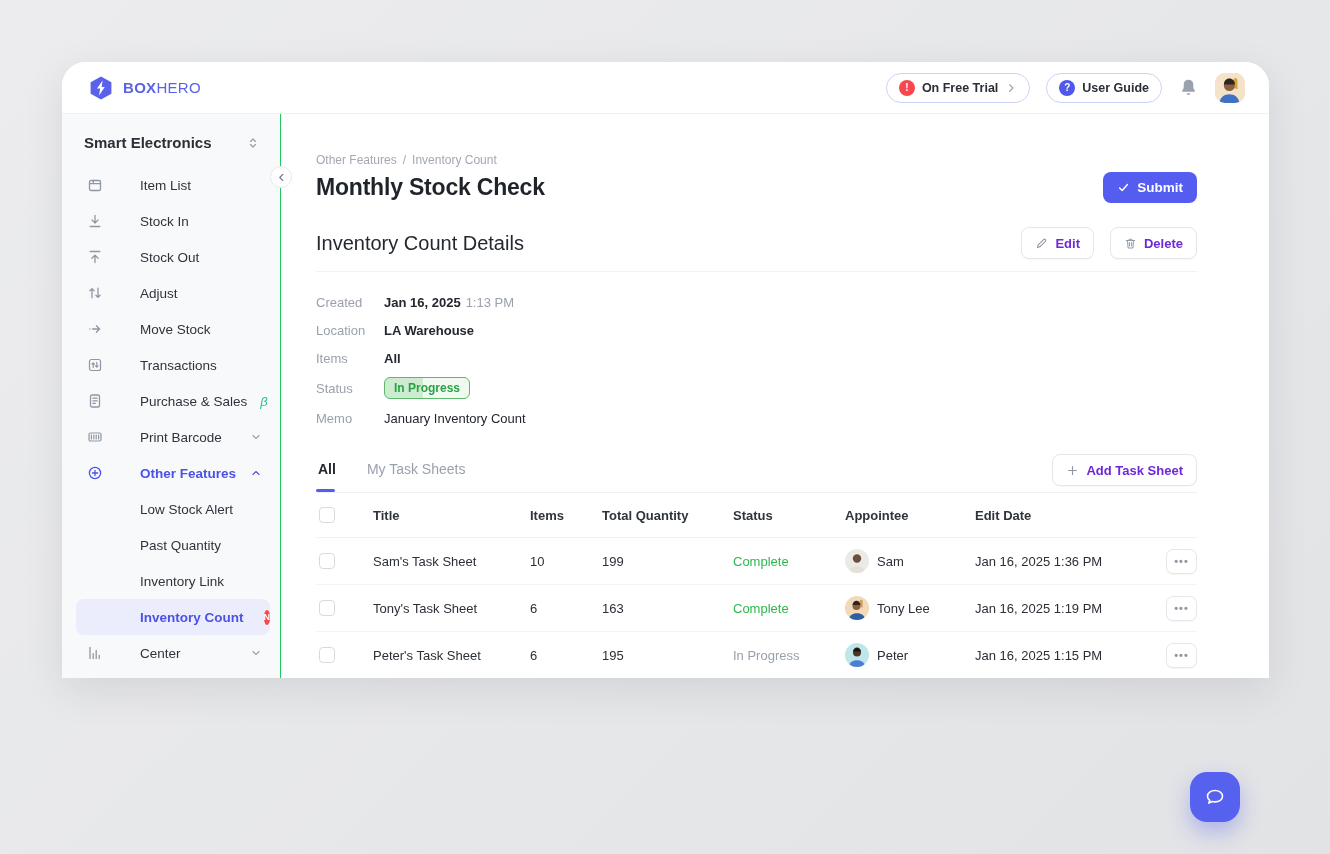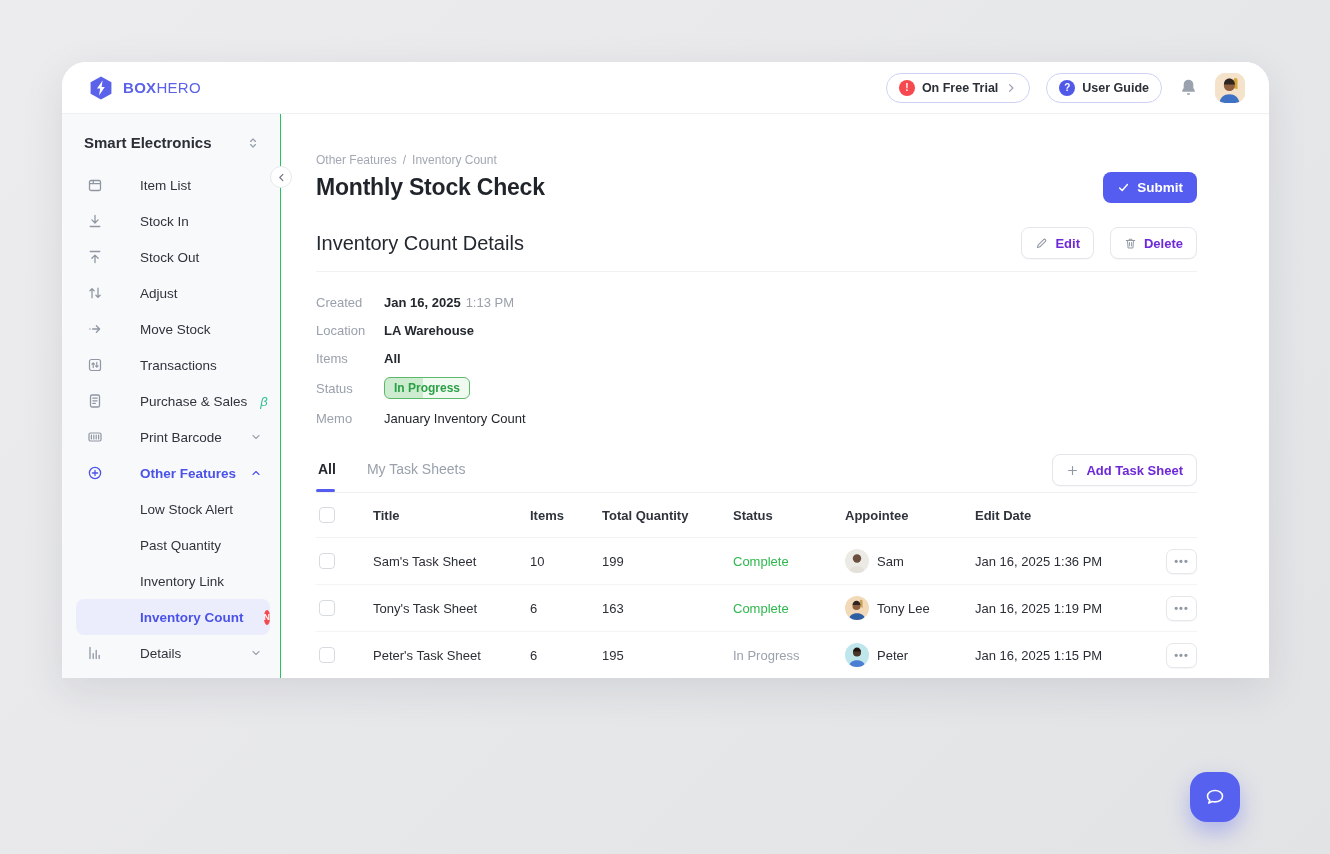--- a/index.html
+++ b/index.html
@@ -310,21 +310,21 @@
         <div class="nav-item sub active">
           <span class="nav-label" style="flex:none;">Inventory Count</span>
           <span class="n-badge">N</span>
         </div>
         <div class="nav-item">
           <span class="nav-icon">
             <svg width="16" height="16" viewBox="0 0 16 16" fill="none" stroke="#8f97a3" stroke-width="1.3" stroke-linecap="round" stroke-linejoin="round">
                 <path d="M3 2.5v11M6.2 13.5V8.6M9.2 13.5V5.4M12.2 13.5v-3.2"></path>
               </svg>
           </span>
-          <span class="nav-label">Details</span>
+          <span class="nav-label">Center</span>
           <svg width="12" height="12" viewBox="0 0 16 16">
               <path d="M4 6l4 4 4-4" fill="none" stroke="#9aa3ad" stroke-width="1.5" stroke-linecap="round" stroke-linejoin="round"></path>
             </svg>
         </div>
         <div class="nav-item">
           <span class="nav-icon">
             <svg width="16" height="16" viewBox="0 0 16 16" fill="none" stroke="#8f97a3" stroke-width="1.3" stroke-linecap="round" stroke-linejoin="round">
                 <rect x="3.5" y="2.5" width="9" height="11" rx="1.6"></rect>
                 <path d="M3.5 6.2h9M3.5 9.9h9"></path>
               </svg>

